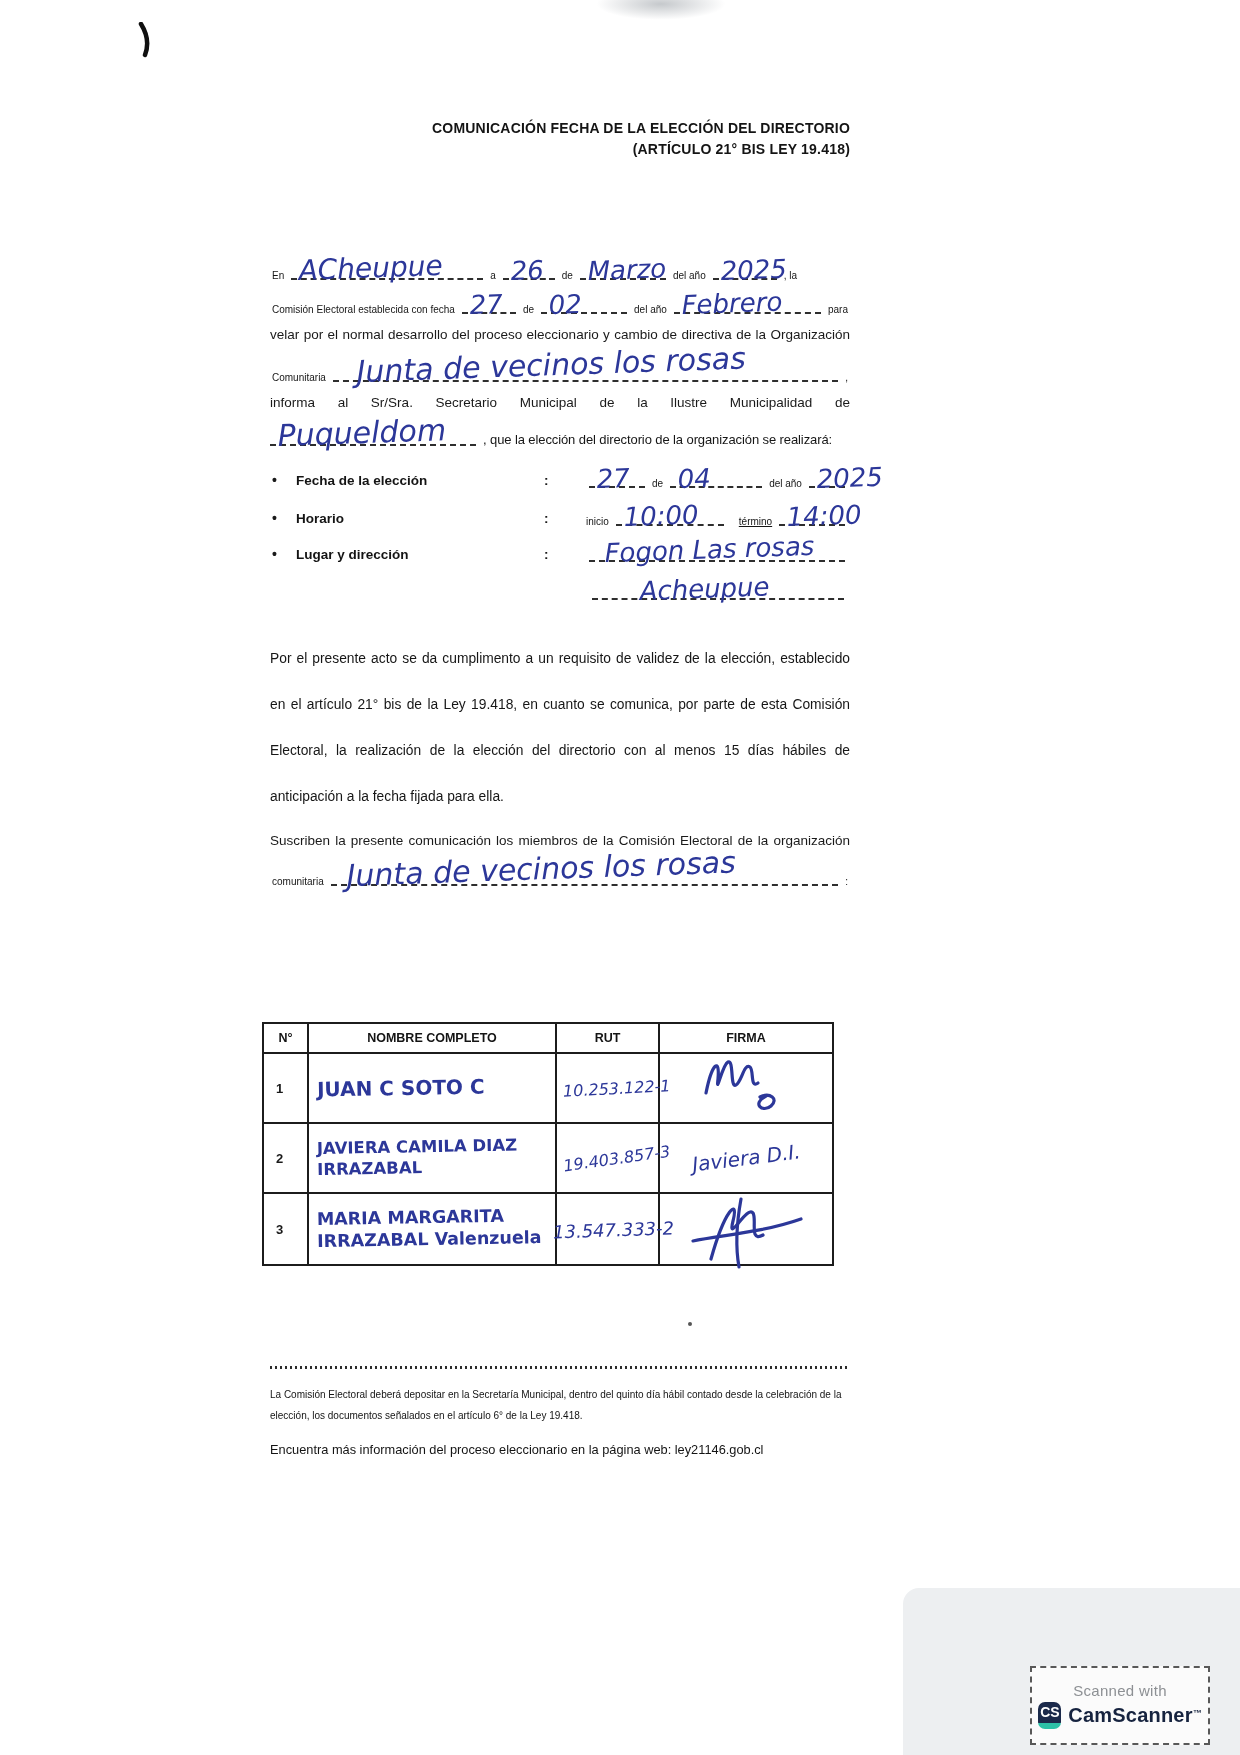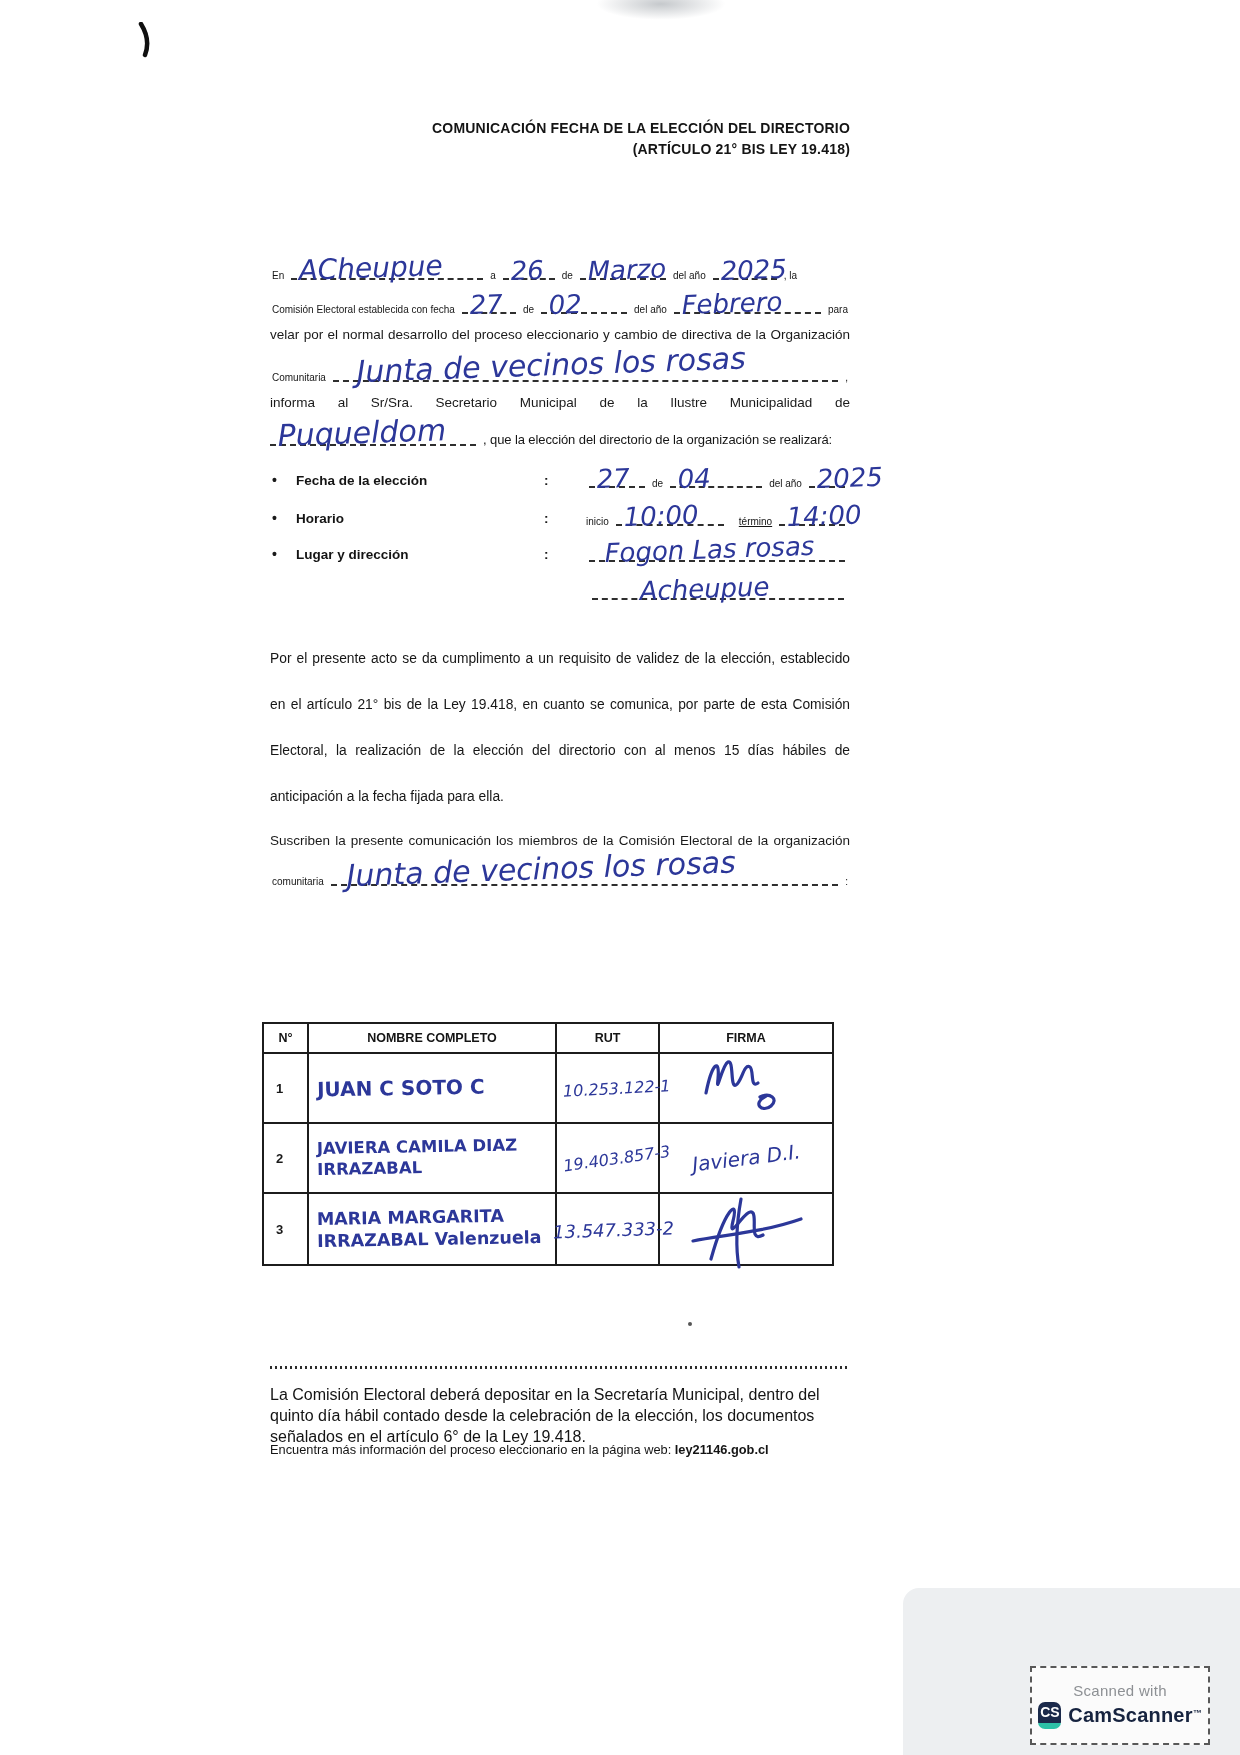--- a/index.html
+++ b/index.html
@@ -59,23 +59,23 @@
   .rut{display:flex;align-items:center;padding-left:6px;}
   .hw-rut{font-family:"DejaVu Sans",sans-serif;font-style:italic;color:#2c3799;font-size:16px;transform:rotate(-3deg);white-space:nowrap;}
   .r3{font-size:18px;transform:rotate(-2deg) translateX(-10px);}
   .firma{display:flex;align-items:center;justify-content:center;}
   .sig{stroke:#2c3799;stroke-width:3.2;fill:none;stroke-linecap:round;}
   .hw-sig{font-family:"DejaVu Sans",sans-serif;font-style:italic;color:#2c3799;font-size:20px;transform:rotate(-7deg);}
 
   
   .dotline{position:absolute;left:270px;top:1366px;width:578px;height:3px;
     background:repeating-linear-gradient(90deg,#2b2b2b 0 2.5px,transparent 2.5px 5px);}
-  .footnote{position:absolute;left:270px;top:1384px;width:582px;font-size:16px;line-height:21px;color:#141414;}
+  .footnote{position:absolute;left:270px;top:1384px;width:582px;font-size:10px;line-height:21px;color:#141414;}
   .info{position:absolute;left:270px;top:1442px;width:582px;font-size:12.8px;color:#141414;}
-  .info b{font-weight:700;}
+  .info b{font-weight:400;}
 
   
   .badge-panel{position:absolute;left:903px;top:1588px;width:337px;height:167px;
     background:#edeff1;border-top-left-radius:16px;}
   .badge-box{position:absolute;left:127px;top:78px;width:180px;height:79px;background:#fbfbfb;
     border:2px dashed #585858;display:flex;flex-direction:column;align-items:center;justify-content:center;gap:3px;box-sizing:border-box;}
   .scanned{color:#8d9094;font-size:15px;letter-spacing:.3px;}
   .logo-row{display:flex;align-items:center;gap:7px;}
   .cs-icon{width:23px;height:27px;border-radius:7px;background:linear-gradient(180deg,#1b2a4b 76%,#2cc1a7 76%);
     display:flex;align-items:flex-start;justify-content:center;box-sizing:border-box;}

